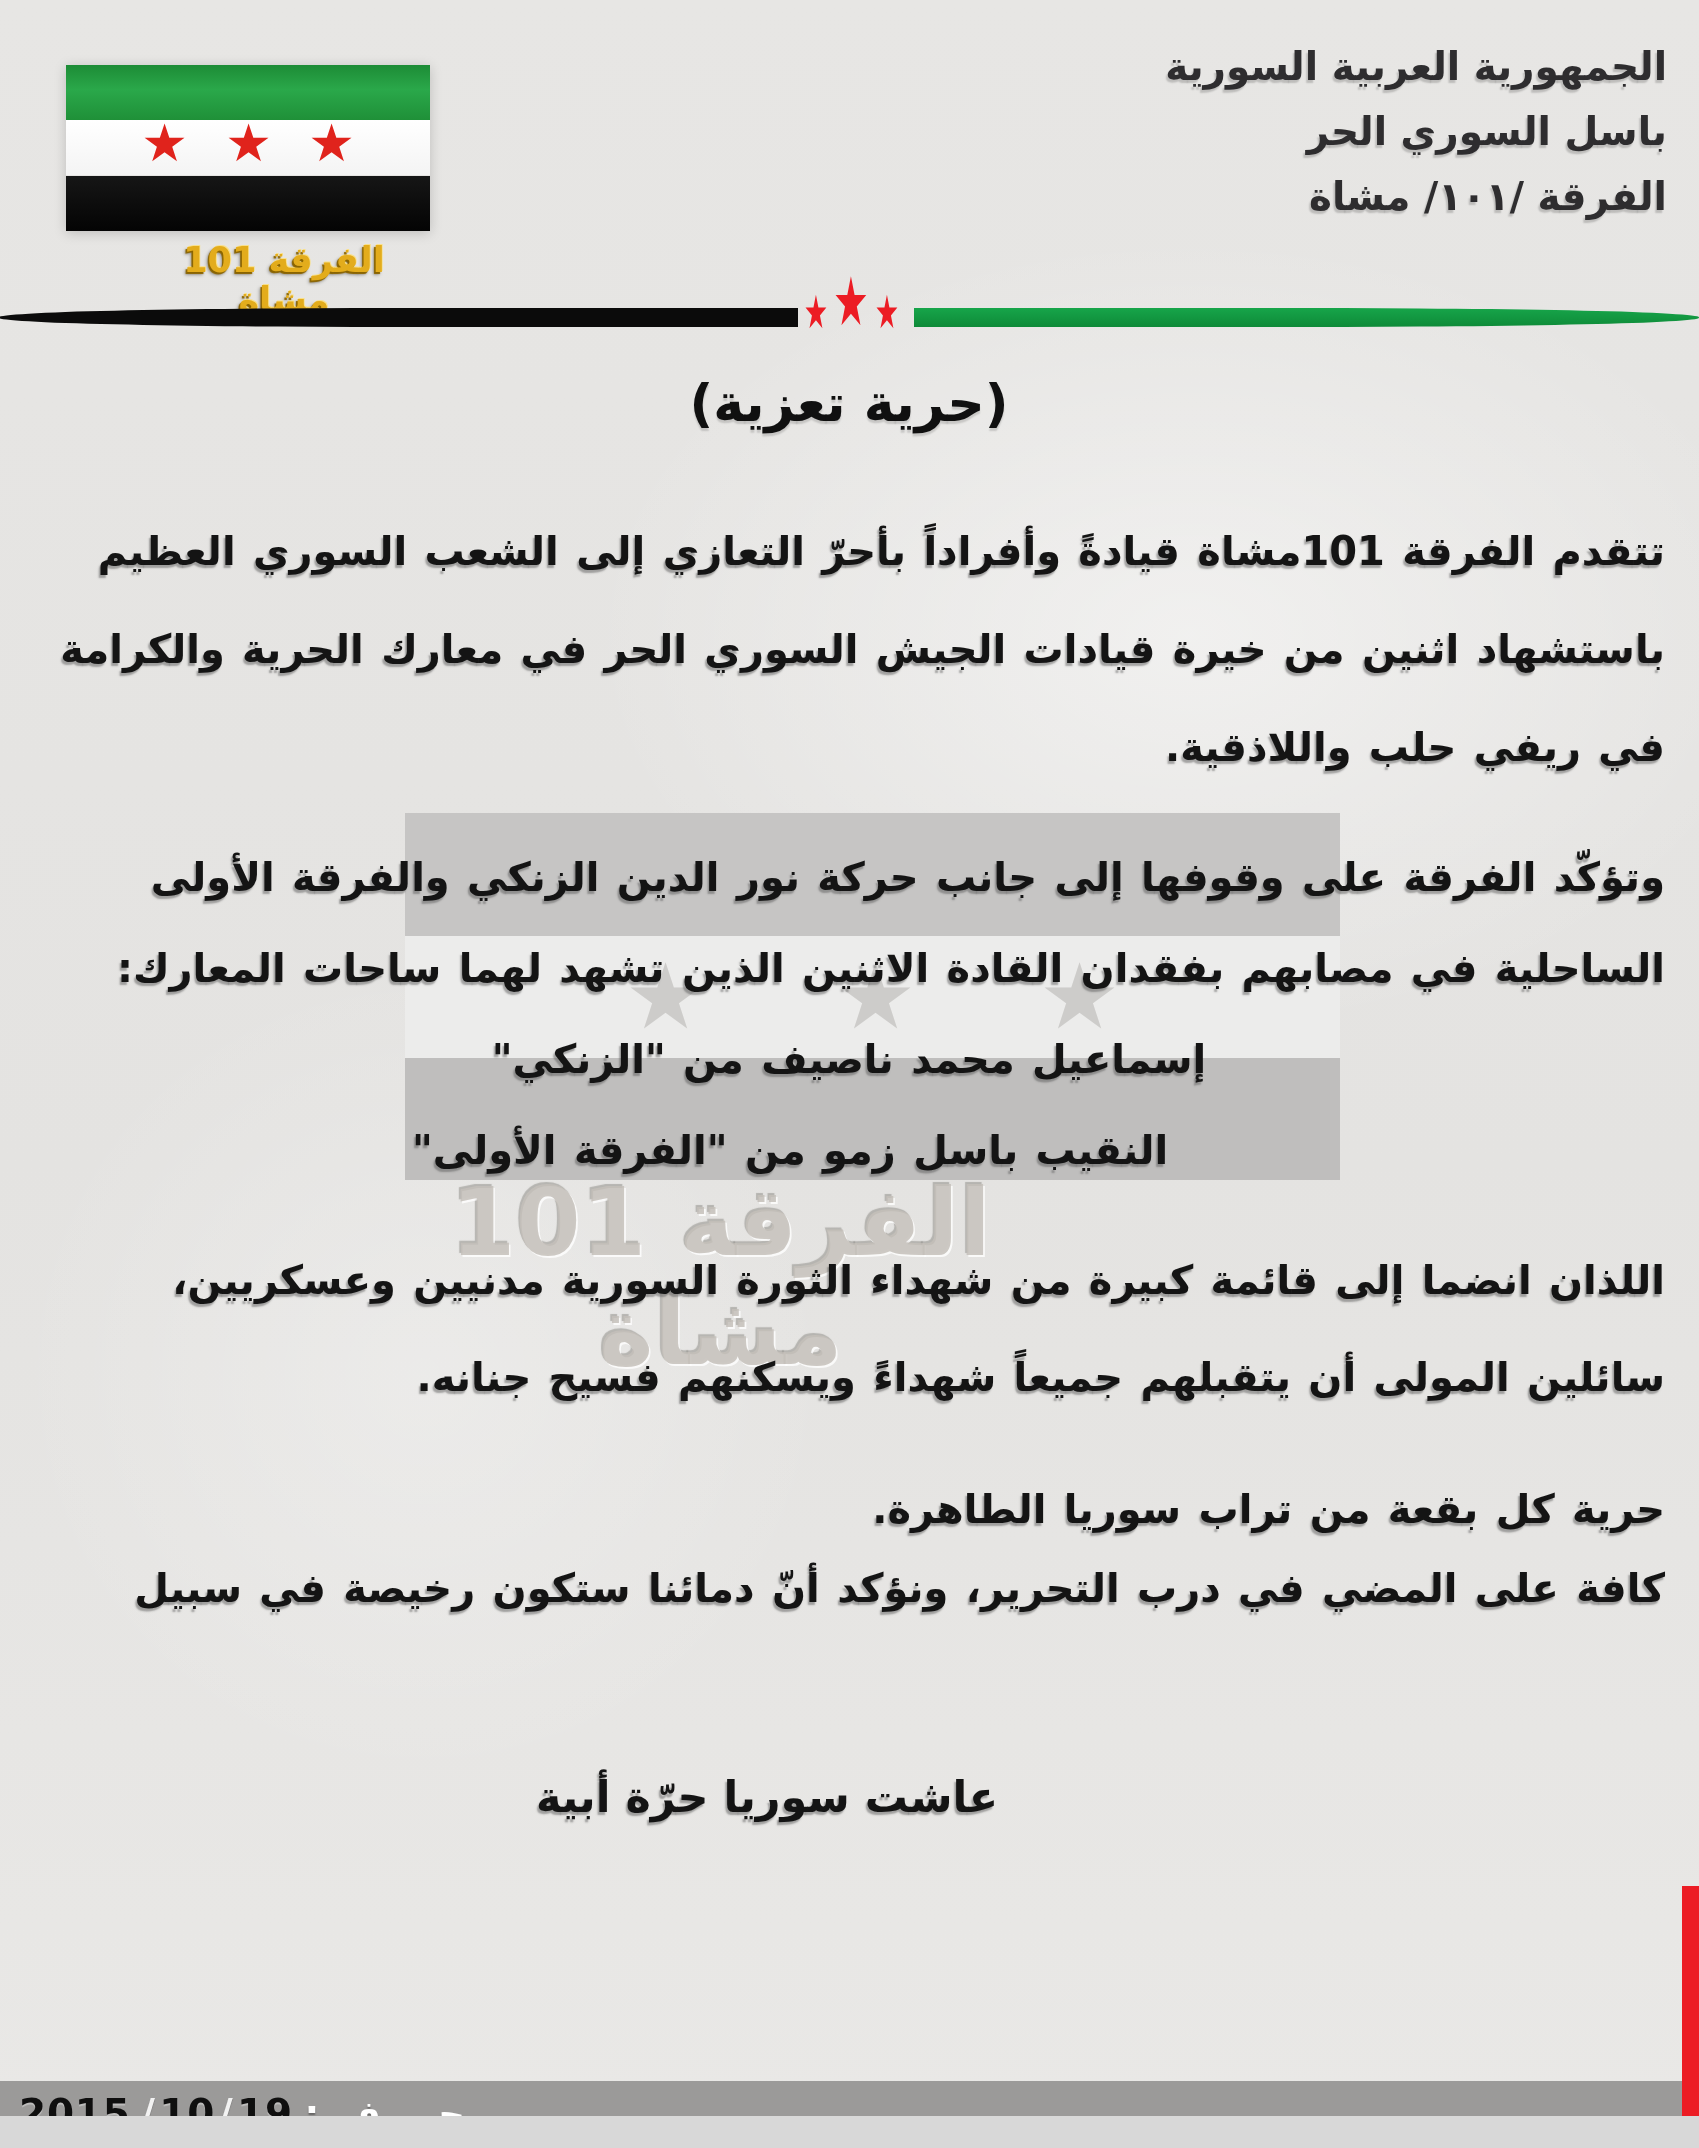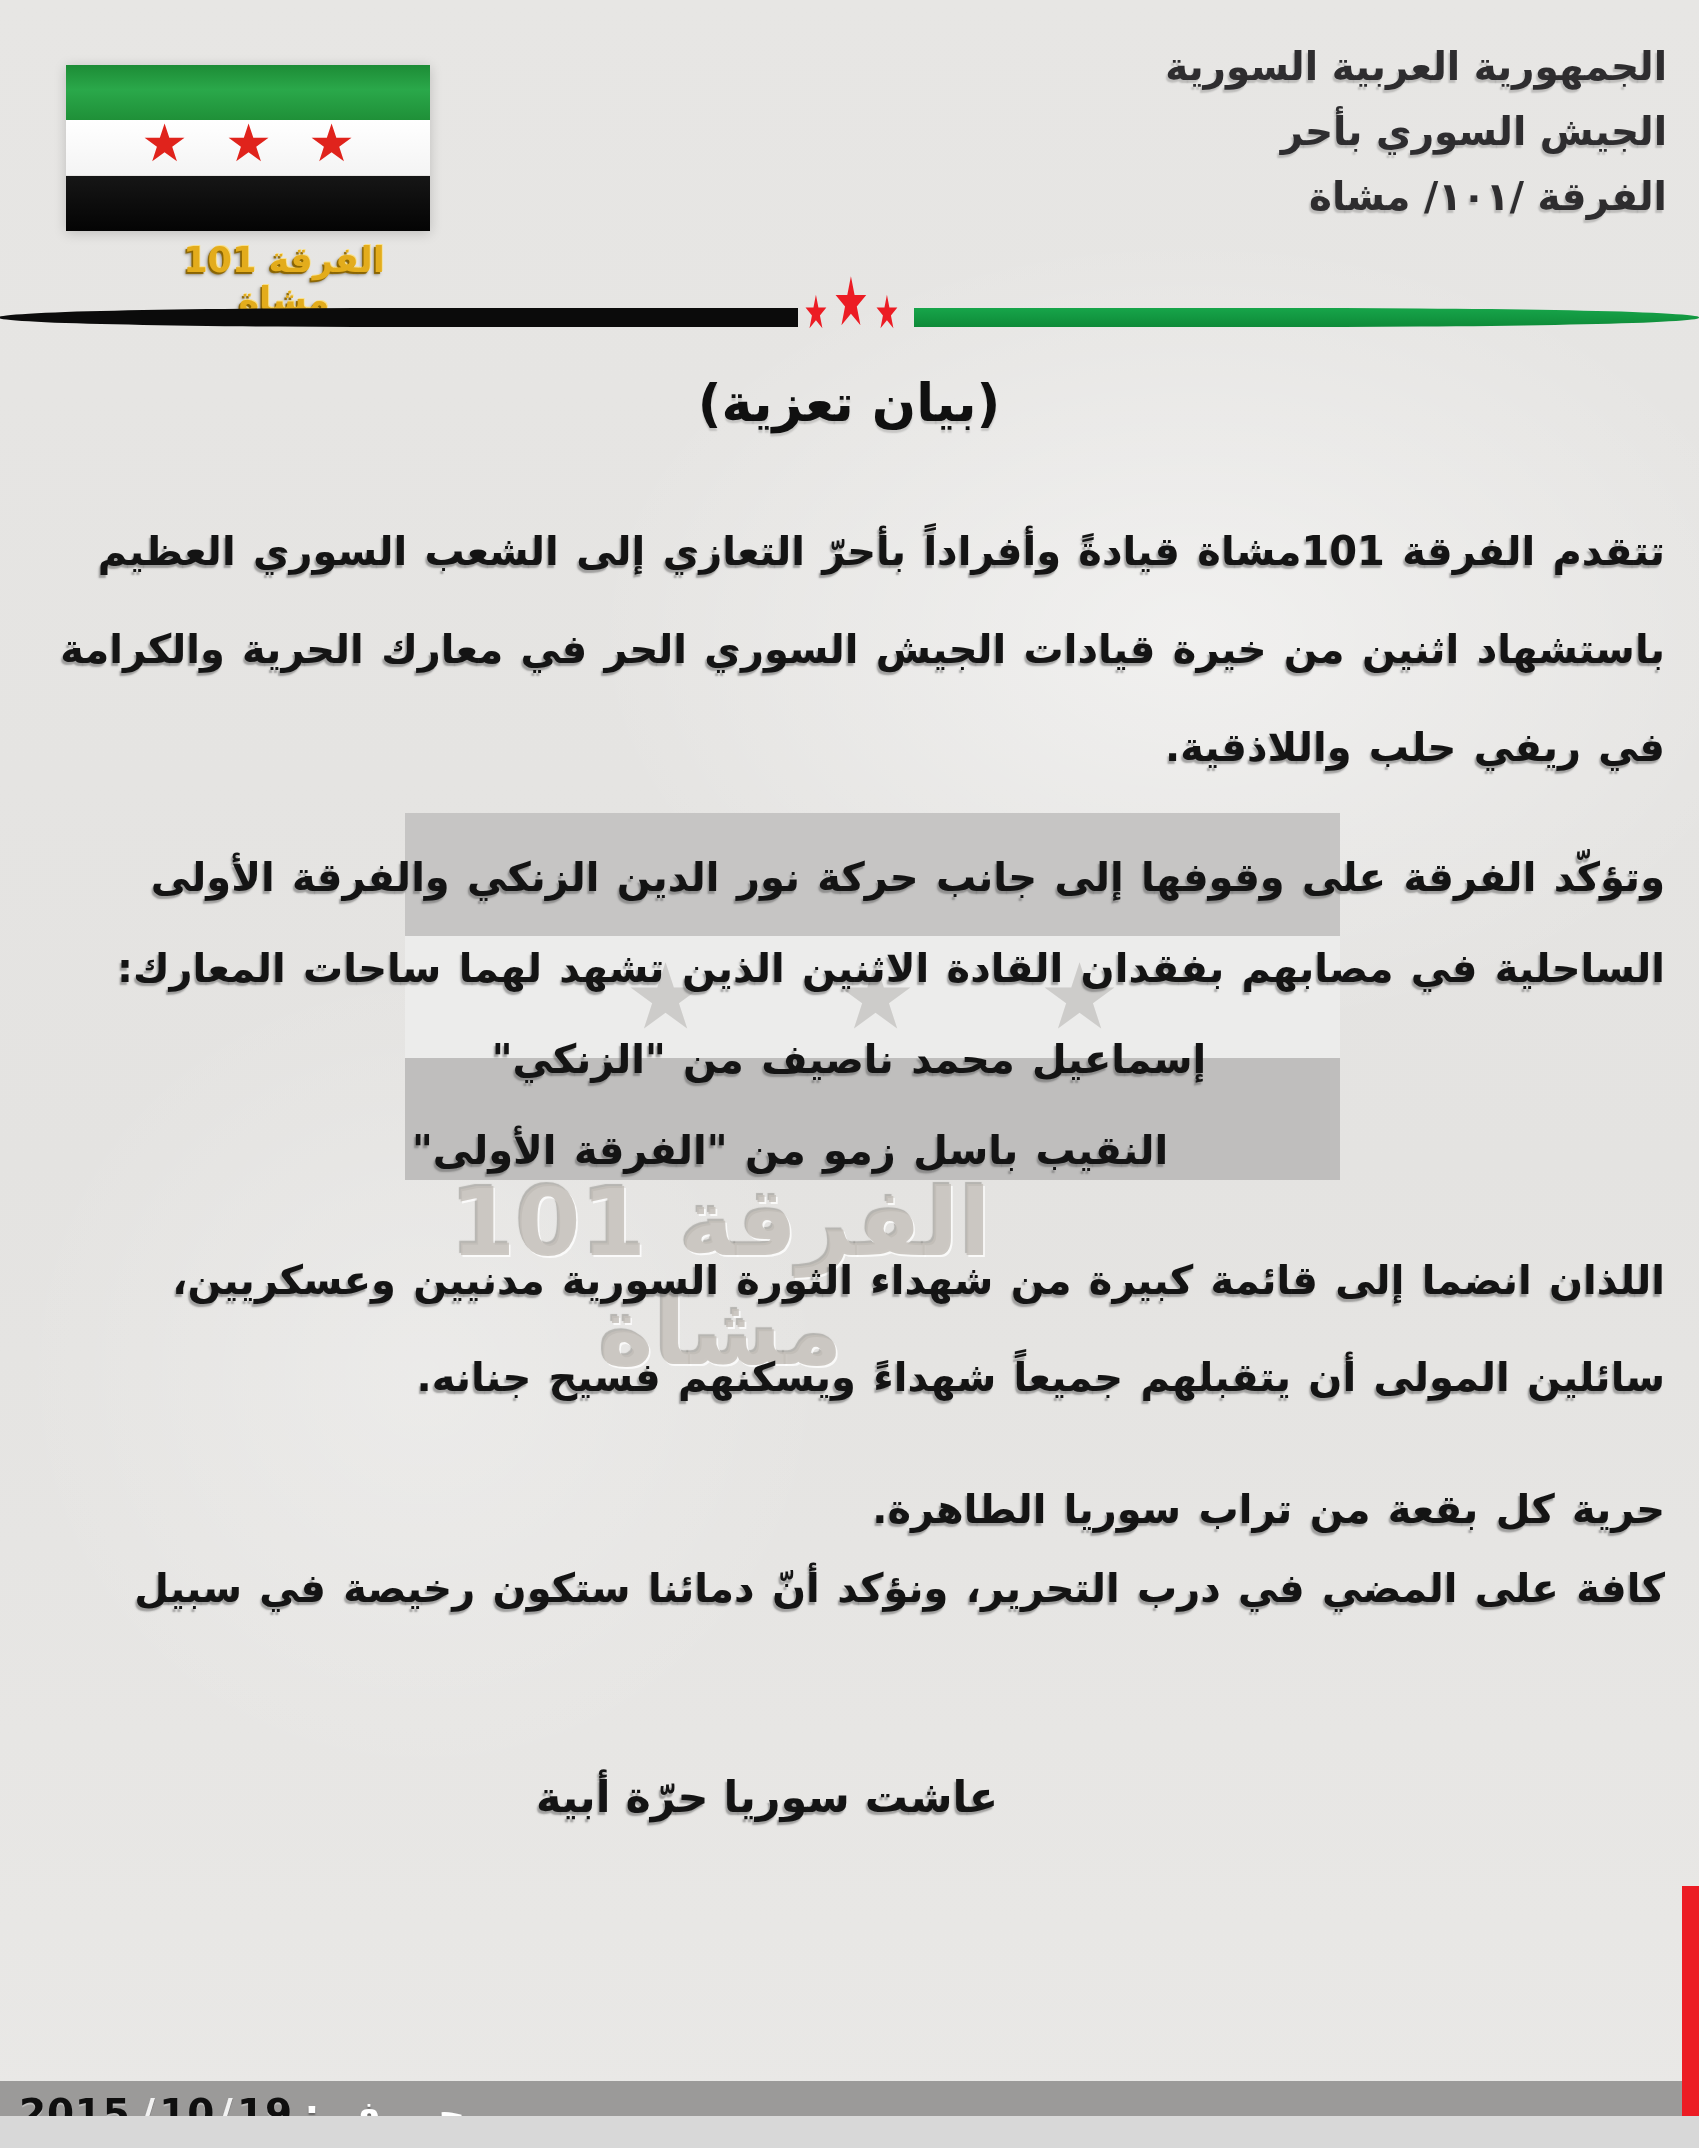--- a/index.html
+++ b/index.html
@@ -135,21 +135,21 @@
   .footer-date .slash{color:#f2f2f2;padding:0 3.4px;text-shadow:0 0.8px 0.8px rgba(0,0,0,0.4);}
   .footer-date .y{margin-right:6.7px;}
 </style>
 </head>
 <body>
 
 <div class="page">
 
   <div class="hdr-block">
     <div>الجمهورية العربية السورية</div>
-    <div>الجيش السوري بأحر</div>
+    <div>باسل السوري الحر</div>
     <div>الفرقة /١٠١/ مشاة</div>
   </div>
 
   <div class="flag">
     <div class="stripe s-green"></div>
     <div class="stripe s-white"></div>
     <div class="stripe s-black"></div>
     <span class="star" style="left:69px;">★</span>
     <span class="star" style="left:153px;">★</span>
     <span class="star" style="left:236px;">★</span>
@@ -165,21 +165,21 @@
   <div class="wm-flag">
     <div class="wm-band wm-b1"></div>
     <div class="wm-band wm-b2"></div>
     <div class="wm-band wm-b3"></div>
     <span class="wm-star" style="left:210px;">★</span>
     <span class="wm-star" style="left:420px;">★</span>
     <span class="wm-star" style="left:624px;">★</span>
   </div>
   <div class="wm-caption">الفرقة 101 مشاة</div>
 
-  <div class="doc-title">(بيان تعزية)</div>
+  <div class="doc-title">(حرية تعزية)</div>
 
   <div class="para p1">
     <div class="ln">تتقدم الفرقة 101مشاة قيادةً وأفراداً بأحرّ التعازي إلى الشعب السوري العظيم</div>
     <div class="ln">باستشهاد اثنين من خيرة قيادات الجيش السوري الحر في معارك الحرية والكرامة</div>
     <div class="ln">في ريفي حلب واللاذقية.</div>
   </div>
 
   <div class="para p2">
     <div class="ln">وتؤكّد الفرقة على وقوفها إلى جانب حركة نور الدين الزنكي والفرقة الأولى</div>
     <div class="ln">الساحلية في مصابهم بفقدان القادة الاثنين الذين تشهد لهما ساحات المعارك:</div>

